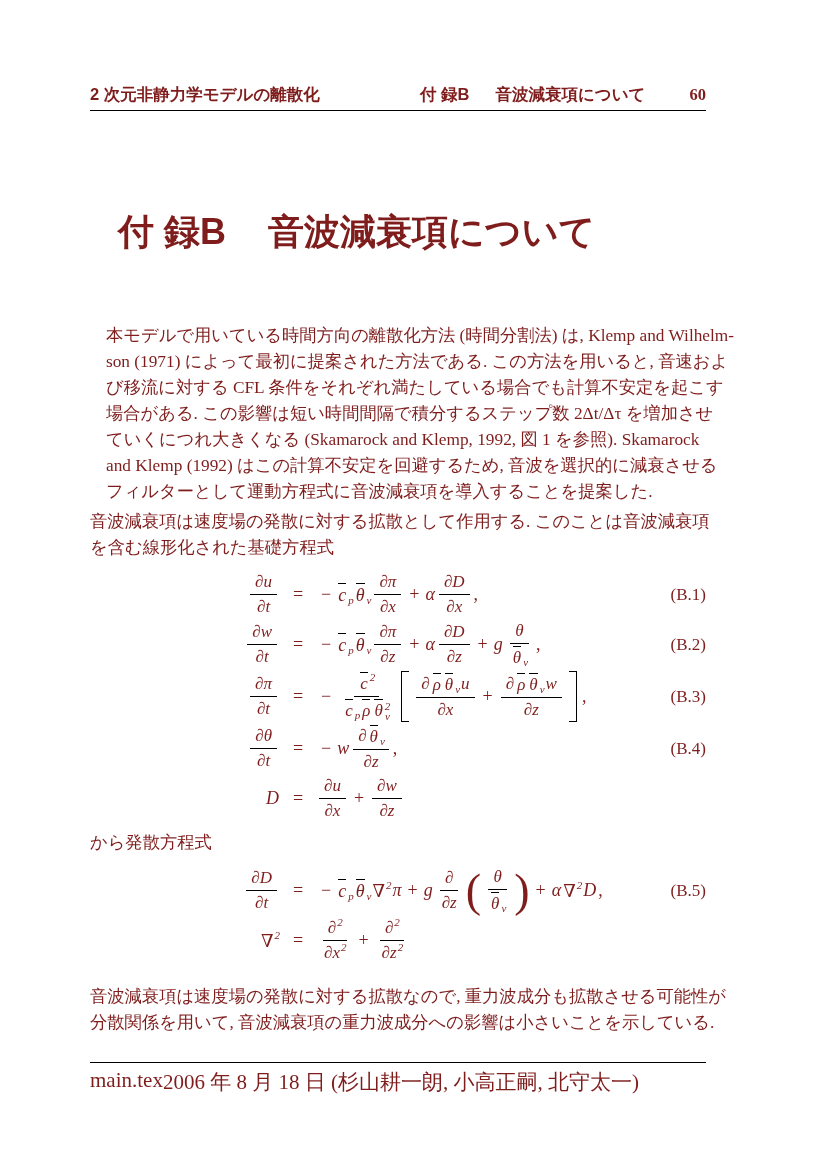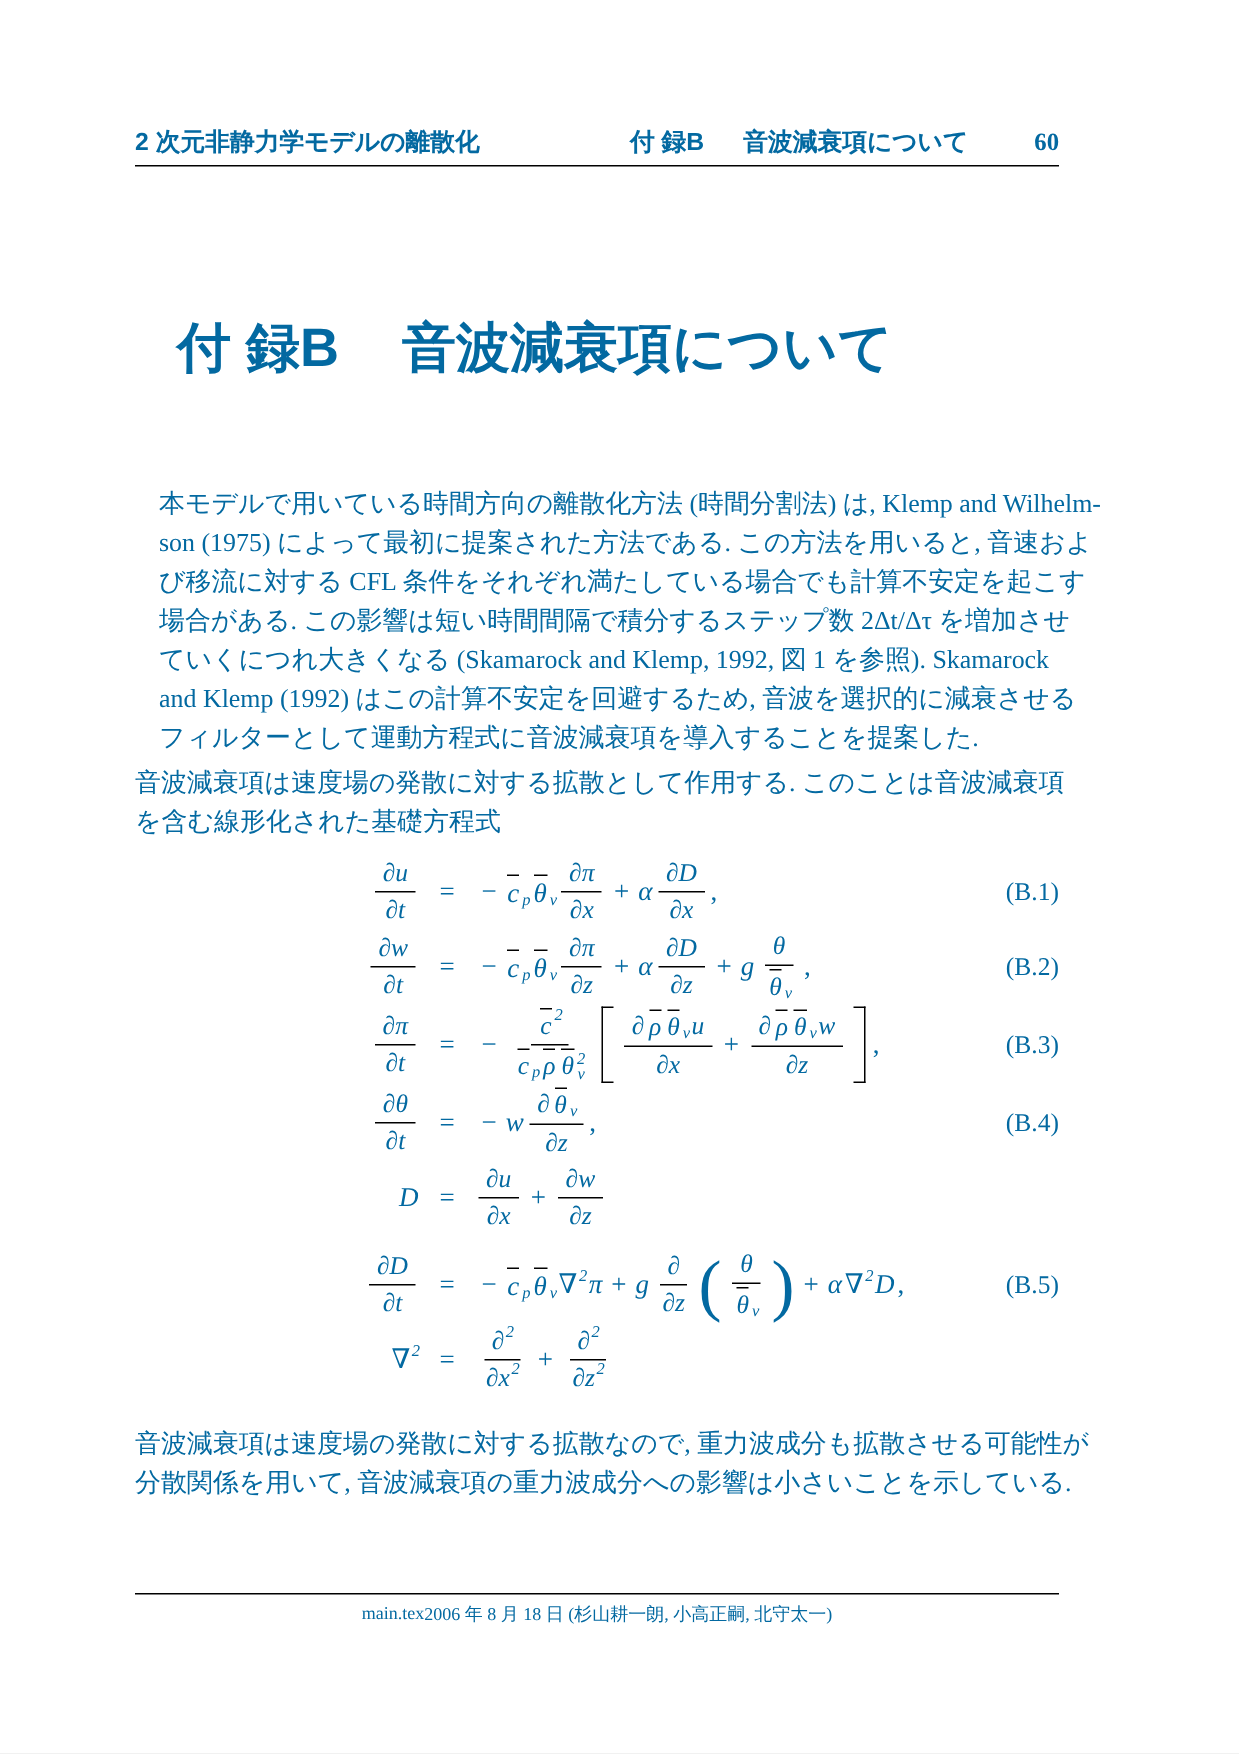--- a/index.html
+++ b/index.html
@@ -1,17 +1,17 @@
 <!DOCTYPE html>
 <html><head>
 <meta charset="utf-8">
 <style>
   html,body{margin:0;padding:0;background:#e8e8e8;}
   .page{position:relative;width:826px;height:1169px;background:#ffffff;overflow:hidden;
-        font-family:"Liberation Serif","DejaVu Serif",serif;color:#0369a1;}
+        font-family:"Liberation Serif","DejaVu Serif",serif;color:#7f1d1d;}
   .content{position:absolute;left:90px;top:0;width:616px;}
 
   
   .header{margin-top:84px;display:flex;justify-content:space-between;align-items:baseline;
           border-bottom:1.4px solid #000;padding-bottom:4px;
           font-family:"Liberation Sans","DejaVu Sans",sans-serif;font-weight:bold;font-size:16.5px;}
   .header-right{display:flex;align-items:baseline;}
   .header-right .sec-label{margin-right:26px;}
   .header-right .pageno{margin-left:44px;font-family:"Liberation Serif","DejaVu Serif",serif;}
 
@@ -48,21 +48,21 @@
   .mfrac{display:inline-flex;flex-direction:column;align-items:center;margin:0 3px;font-size:17px;}
   .mfrac .num{display:flex;align-items:center;justify-content:center;border-bottom:1.2px solid #000;padding:1px 4px 2px;}
   .mfrac .den{display:flex;align-items:center;justify-content:center;padding:2px 4px 1px;}
   .bl,.br{align-self:stretch;width:7px;margin:0 4px;border:1.6px solid #000;}
   .bl{border-right:none;}
   .br{border-left:none;}
   .mbig{font-style:normal;font-size:46px;line-height:34px;font-weight:300;padding:0 1px;}
 
   
   .footer{position:absolute;left:90px;top:1062px;width:616px;border-top:1.4px solid #000;
-          padding-top:5px;display:flex;justify-content:center;font-size:12px;}
+          padding-top:5px;display:flex;justify-content:flex-start;font-size:21px;}
 </style>
 </head>
 <body>
 
 <div class="page">
   <div class="content">
 
     <div class="header">
       <span>2 次元非静力学モデルの離散化</span>
       <span class="header-right">
@@ -73,21 +73,21 @@
     </div>
 
     <div class="title">
       <span class="t-label">付 録B</span>
       <span>音波減衰項について</span>
     </div>
 
     <div class="para p1">
 
     <div class="pline">本モデルで用いている時間方向の離散化方法 (時間分割法) は, Klemp and Wilhelm-</div>
-        <div class="pline">son (1975) によって最初に提案された方法である. この方法を用いると, 音速およ</div>
+        <div class="pline">son (1971) によって最初に提案された方法である. この方法を用いると, 音速およ</div>
         <div class="pline">び移流に対する CFL 条件をそれぞれ満たしている場合でも計算不安定を起こす</div>
         <div class="pline">場合がある. この影響は短い時間間隔で積分するステップ数 2Δt/Δτ を増加させ</div>
         <div class="pline">ていくにつれ大きくなる (Skamarock and Klemp, 1992, 図 1 を参照). Skamarock</div>
         <div class="pline">and Klemp (1992) はこの計算不安定を回避するため, 音波を選択的に減衰させる</div>
         <div class="pline">フィルターとして運動方程式に音波減衰項を導入することを提案した.</div>
       </div>
 
     <div class="para p2">
 
     <div class="pline">音波減衰項は速度場の発散に対する拡散として作用する. このことは音波減衰項</div>
@@ -325,20 +325,21 @@
               </span>
               <span class="den">
                 <span class="mi">∂z</span>
               </span>
             </span>
           </span>
           <span class="eqlabel"></span>
         </div>
       </div>
 
+    <div class="para p3 pline">から発散方程式</div>
 
     <div class="eqgroup">
         <div class="eqrow">
           <span class="eqlhs mrow">
             <span class="mfrac">
               <span class="num">
                 <span class="mi">∂D</span>
               </span>
               <span class="den">
                 <span class="mi">∂t</span>

